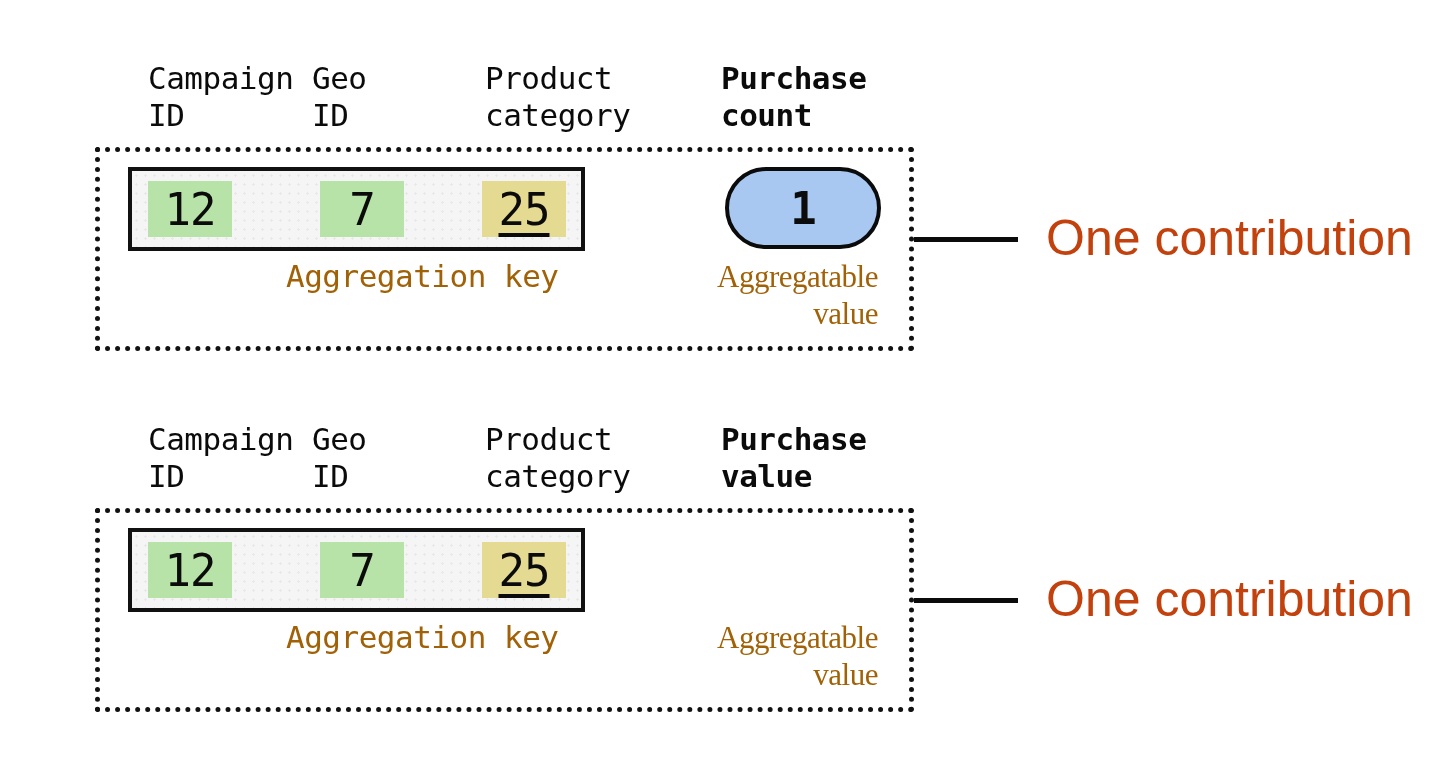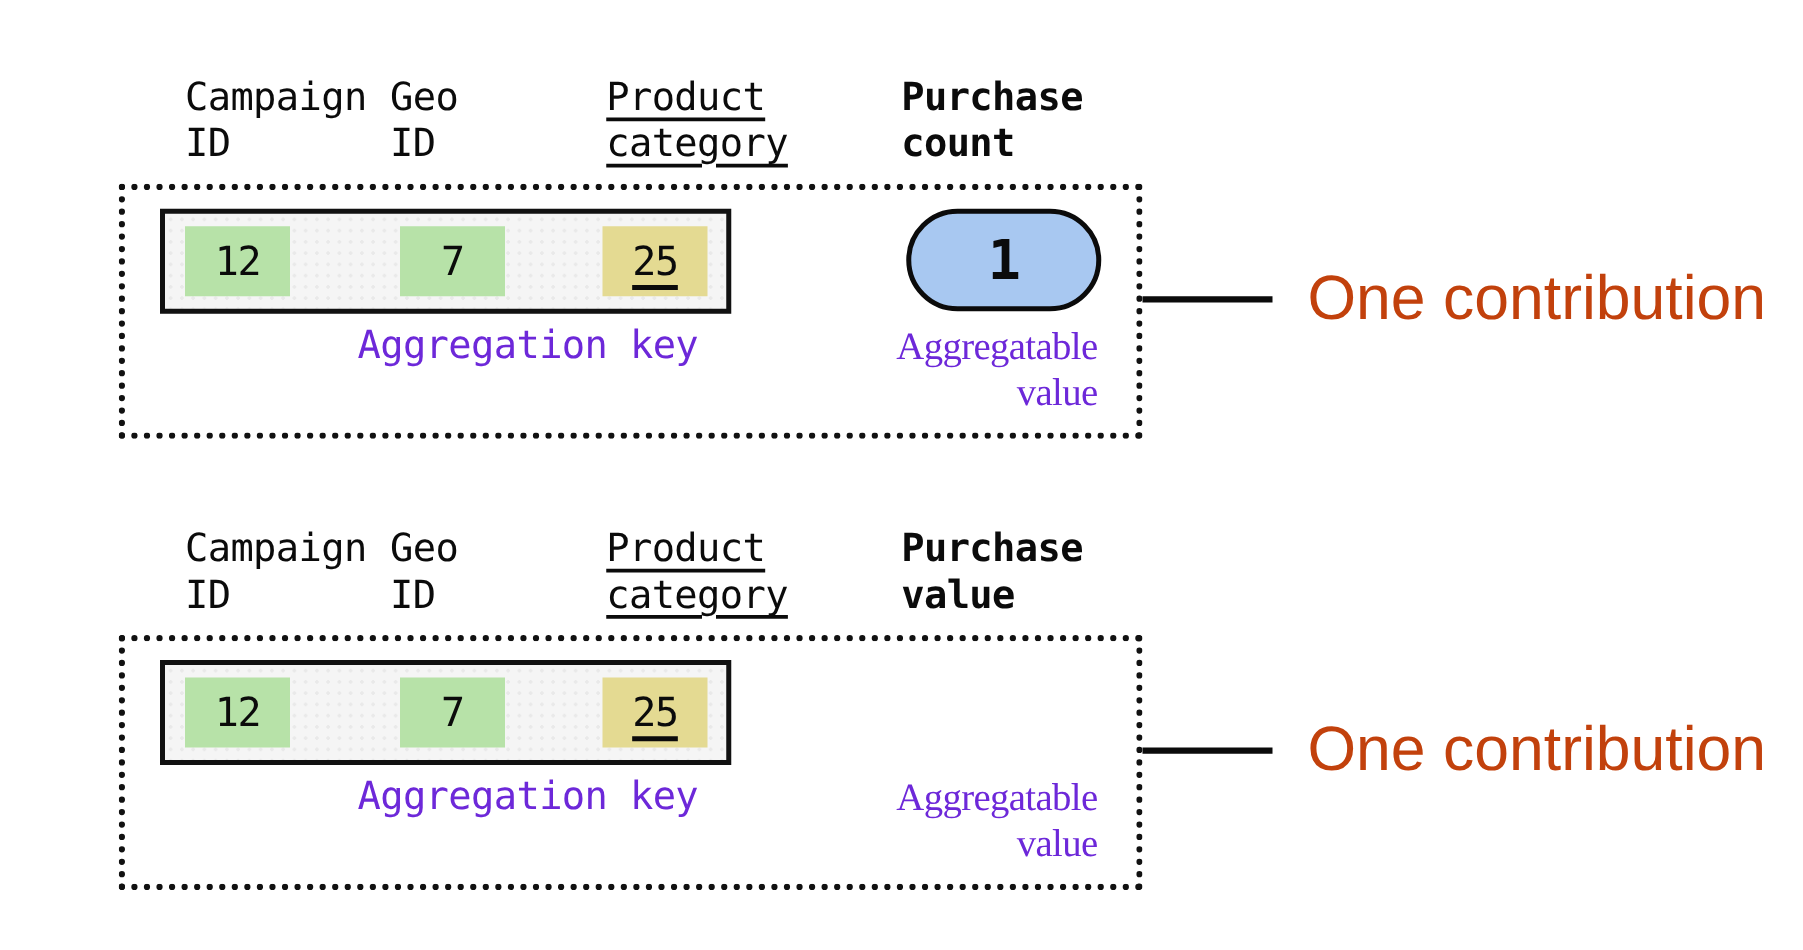--- a/index.html
+++ b/index.html
@@ -14,55 +14,55 @@
   
   .col-header{
     position:absolute;top:60px;font-size:31px;line-height:37px;
     letter-spacing:-0.5px;white-space:nowrap;
   }
   .col-header span{display:block;}
   .h-campaign{left:100px;}
   .h-geo{left:264px;}
   .h-product{left:437px;}
   .h-measure{left:673px;font-weight:bold;}
-  .u3{text-decoration:underline;text-decoration-thickness:3px;text-underline-offset:6px;}
+  .u3{text-decoration-thickness:3px;text-underline-offset:6px;}
 
   
   .boundary{
     position:absolute;left:47px;top:147px;width:819px;height:204px;
     border:5px dotted #111;box-sizing:border-box;border-radius:2px;
   }
 
   
   .record-row{
     position:absolute;left:80px;top:167px;width:457px;height:84px;
     box-sizing:border-box;border:4px solid #111;background:#f5f5f5;
     background-image:radial-gradient(#e9e9e9 1.2px, transparent 1.2px);
     background-size:9px 9px;
   }
   .key-cell{
     position:absolute;top:10px;width:84px;height:56px;
     display:flex;align-items:center;justify-content:center;
-    font-size:32px;letter-spacing:-1px;
+    font-size:44px;letter-spacing:-1px;
   }
   .cell-0{left:16px;background:#b7e2a8;}
   .cell-1{left:188px;background:#b7e2a8;}
   .cell-2{left:350px;background:#e4da92;}
   .cell-2 .num{text-decoration:underline;text-decoration-thickness:4px;text-underline-offset:8px;text-align:right;}
 
   
   .pill{
     position:absolute;left:677px;top:167px;width:156px;height:82px;
     box-sizing:border-box;border:4px solid #0b0b0b;border-radius:41px;
     background:#a8c8f1;display:flex;align-items:center;justify-content:center;
     font-size:44px;font-weight:bold;letter-spacing:-1px;
   }
 
   
-  .purple{color:#6d28d9;}
+  .purple{color:#a16207;}
   .agg-key-label{
     position:absolute;left:238px;top:258px;font-size:31px;line-height:37px;
     letter-spacing:-0.5px;white-space:nowrap;
   }
   .agg-val-label{
     position:absolute;left:540px;top:258px;width:290px;text-align:right;
     font-size:31px;line-height:37px;letter-spacing:-0.5px;
   }
   .agg-val-label span{display:block;font-family:Liberation Serif, serif;}
 

